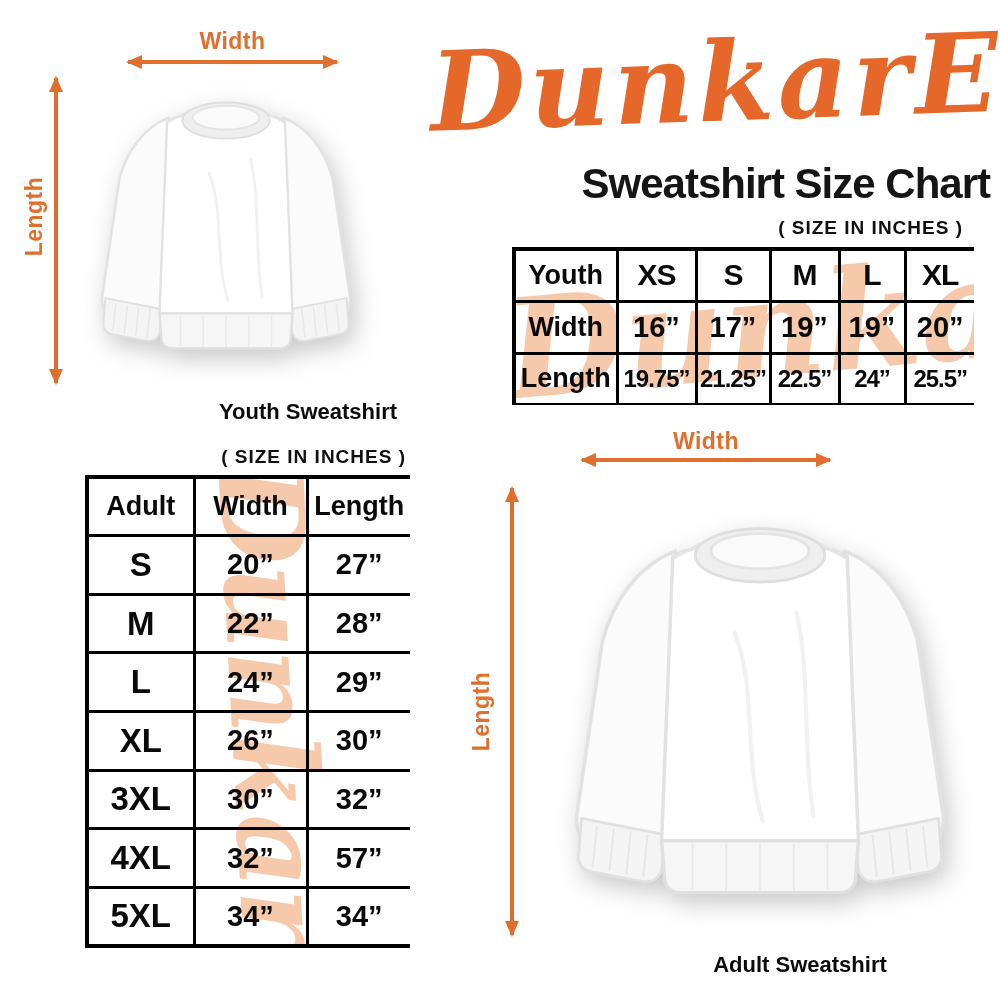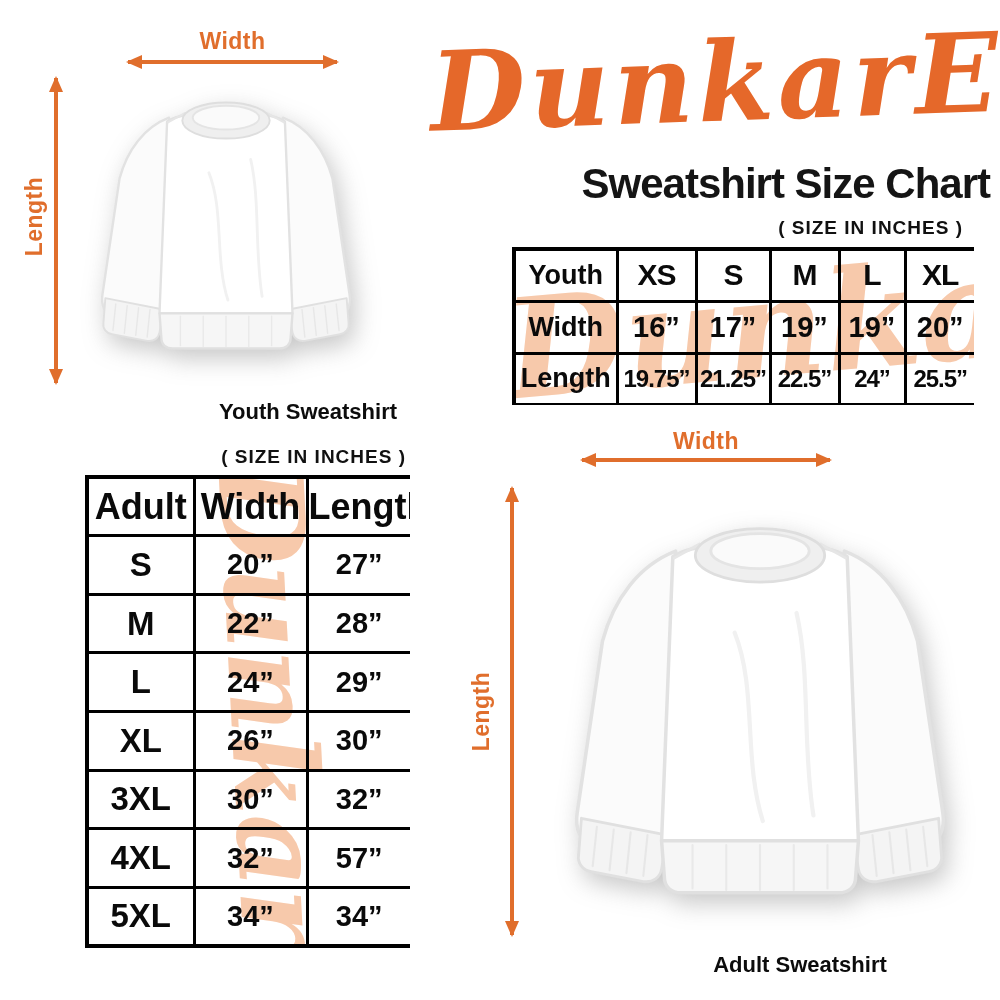--- a/index.html
+++ b/index.html
@@ -82,21 +82,21 @@
     padding:0;background:transparent;color:#0a0a0a;
   }
   
   .youth-table td{height:52px;margin-left:44px;}
   .yt-rowlabel{font-size:27px;font-weight:bold;}
   .yt-size{font-size:30px;font-weight:bold;letter-spacing:-1px;}
   .yt-val{font-size:29px;font-weight:bold;}
   .yt-val-small{font-size:24px;font-weight:bold;letter-spacing:-1px;}
   
   .adult-table td{height:52px;}
-  .at-head{font-size:36px;font-weight:bold;}
+  .at-head{font-size:27px;font-weight:bold;}
   .at-size{font-size:33px;font-weight:bold;}
   .at-val{font-size:29px;font-weight:bold;}
 
   
   .shirt{position:absolute;filter:drop-shadow(5px 9px 12px rgba(110,110,110,.38));}
 </style>
 </head>
 <body>
 
 <svg width="0" height="0" style="position:absolute">

